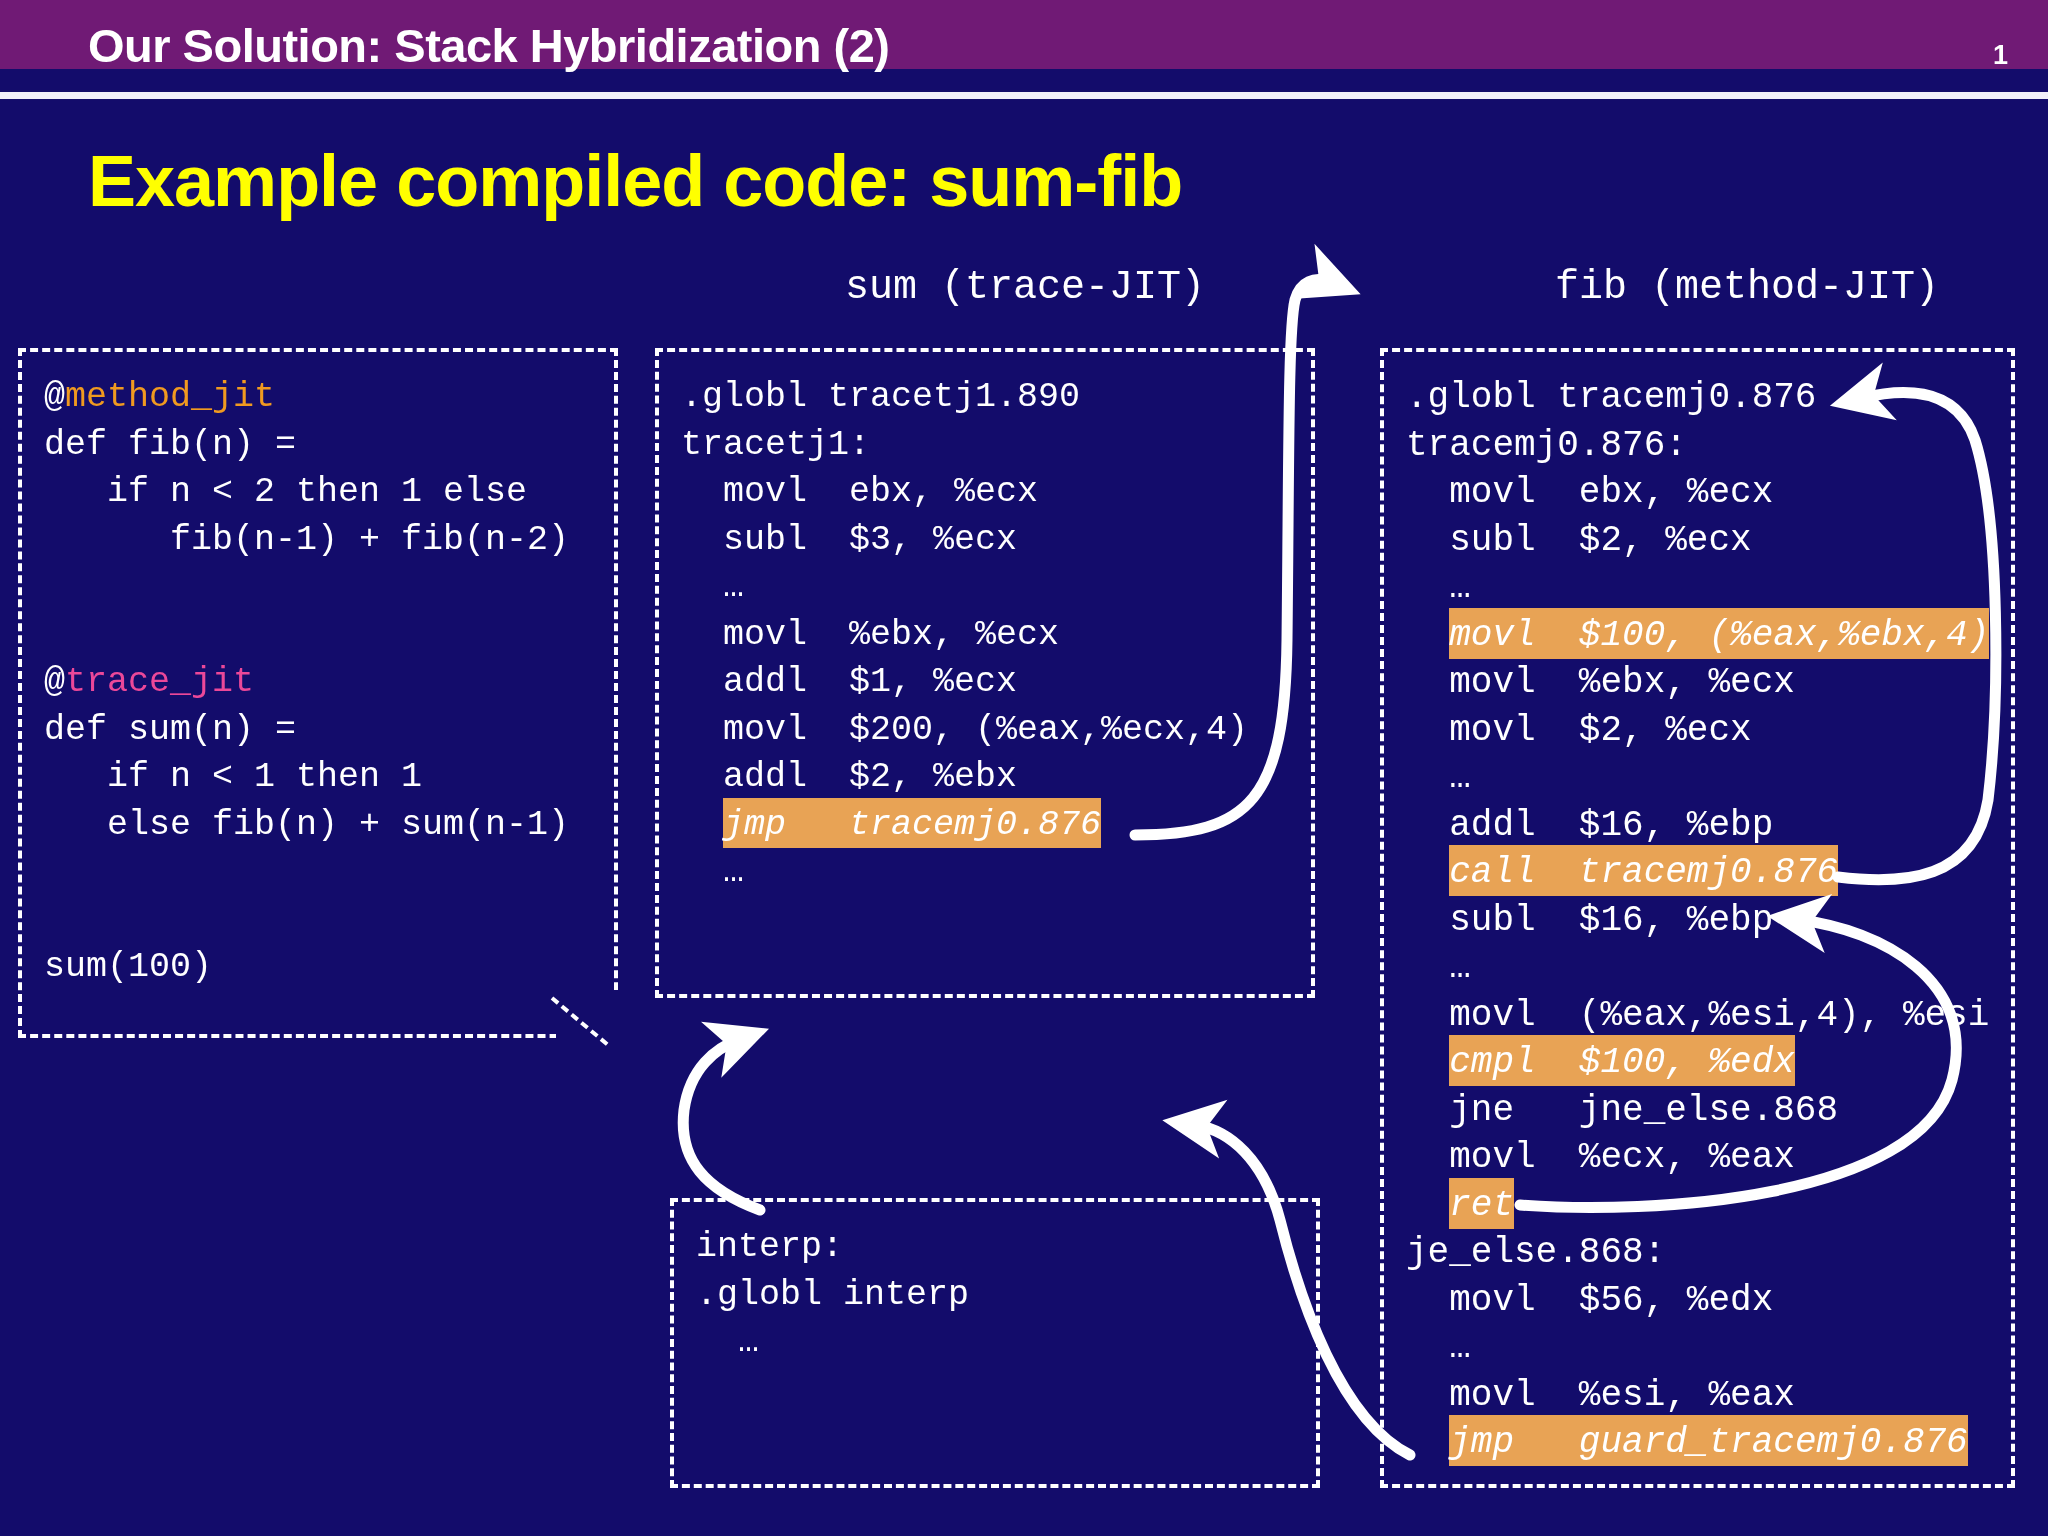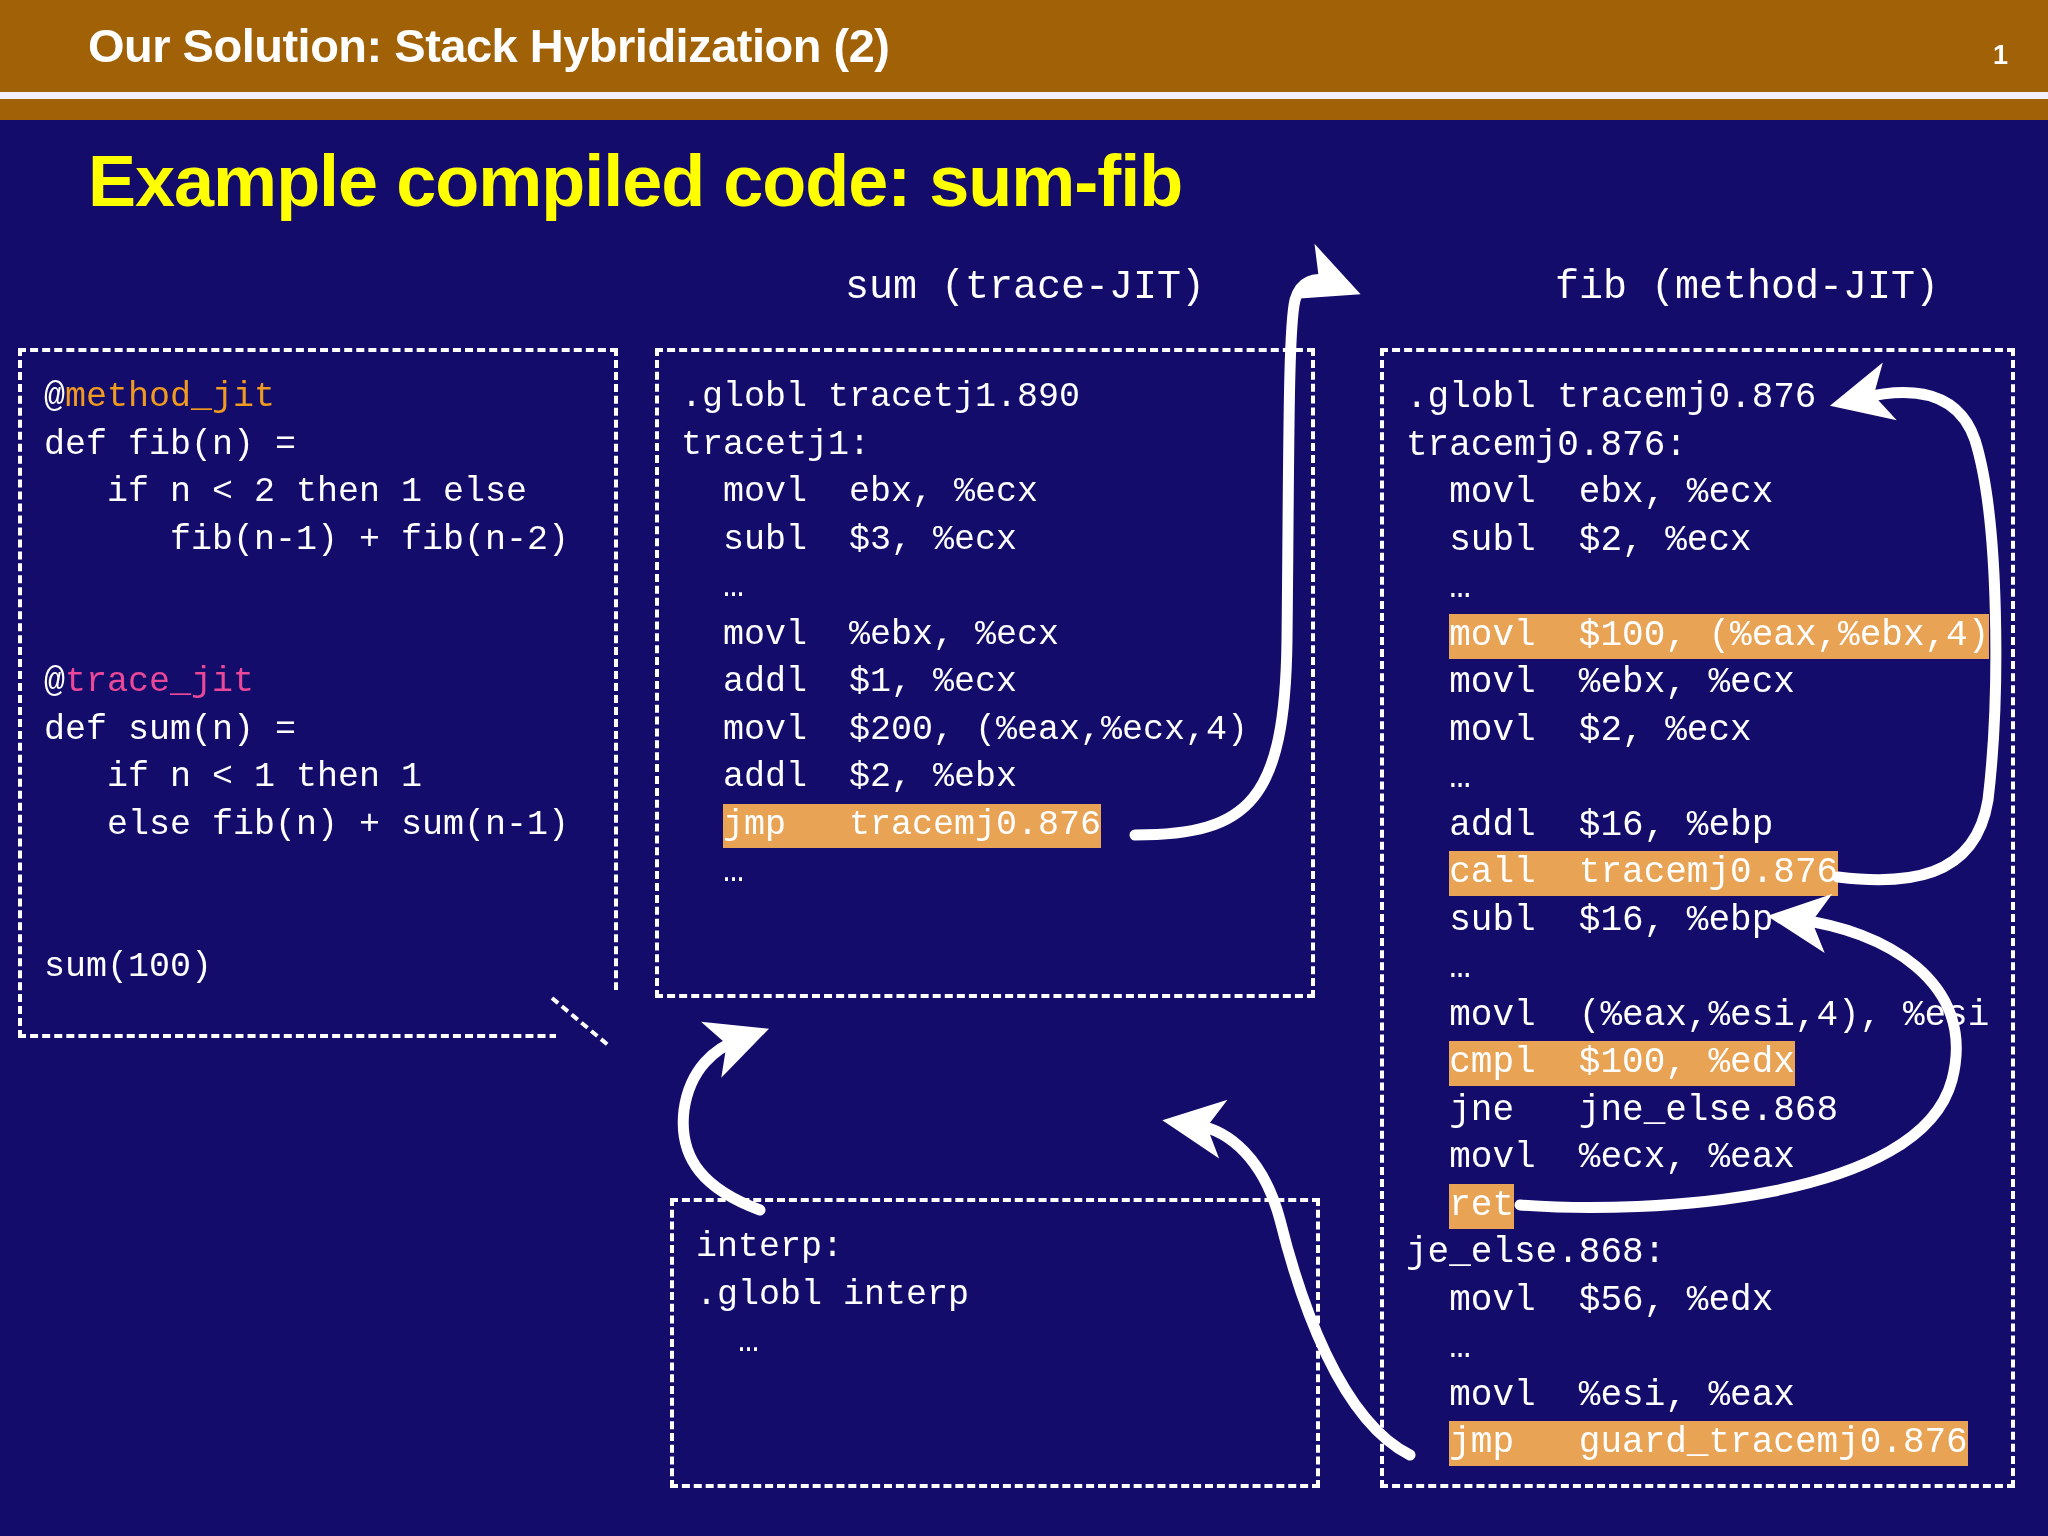--- a/index.html
+++ b/index.html
@@ -19,22 +19,22 @@
     height: 1536px;
     background: #120B69;
     background: #130c6b;
     overflow: hidden;
   }
   
   #header-bar {
     position: absolute;
     left: 0; top: 0;
     width: 2048px;
-    height: 120px;
-    background: #a16207;
+    height: 69px;
+    background: #701a75;
   }
   #header-title {
     position: absolute;
     left: 88px;
     top: 18px;
     font-family: "Liberation Sans", sans-serif;
     font-weight: bold;
     font-size: 47px;
     color: #ffffff;
     letter-spacing: -0.5px;
@@ -100,21 +100,22 @@
   }
   .code-lines .ln {
     display: block;
     height: 47.5px;
     white-space: pre;
   }
   .code-lines .ln > span { white-space: pre; }
   .hl {
     background: #e8a355;
     color: #ffffff;
-    padding: 1px 0 3px 0;
+    padding: 7px 0 3px 0;
+    font-style: italic;
   }
   .orange-txt { color: #f09a20; }
   .teal-txt   { color: #ec4899; }
 
   
   #box-source { left: 18px;   top: 348px;  width: 600px;  height: 690px; }
   #box-trace  { left: 655px;  top: 348px;  width: 660px;  height: 650px; }
   #box-interp { left: 670px;  top: 1198px; width: 650px;  height: 290px; }
   #box-method { left: 1380px; top: 348px;  width: 635px;  height: 1140px; }
 

